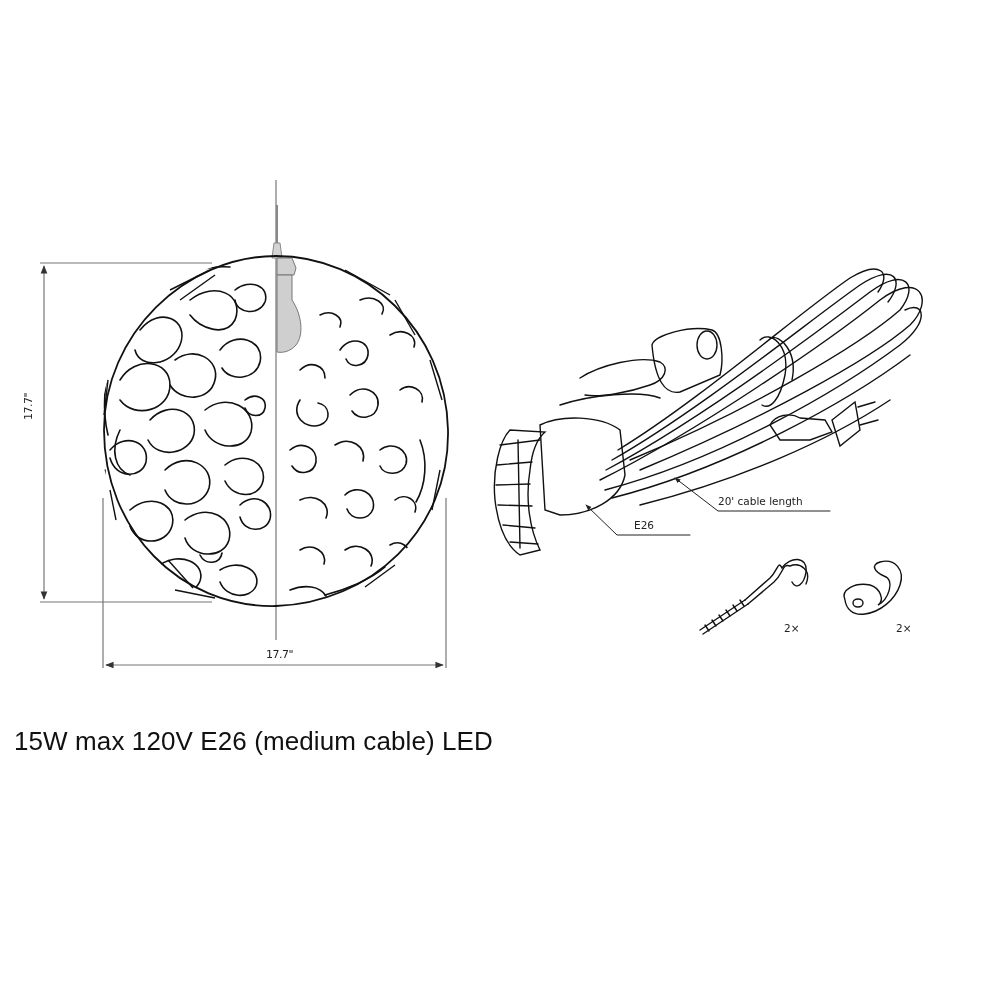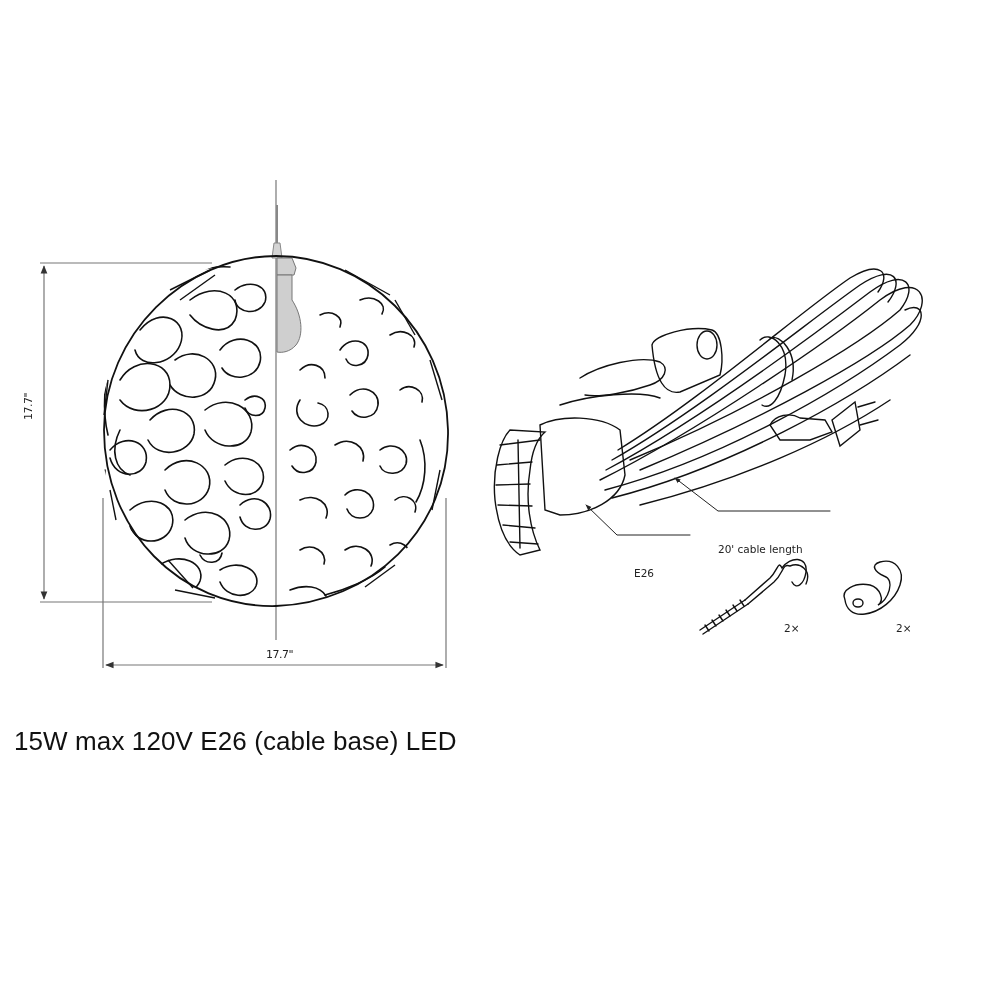--- a/index.html
+++ b/index.html
@@ -1,21 +1,21 @@
 <!DOCTYPE html>
 <html><head>
   <meta charset="utf-8">
   <style>
     html, body { margin: 0; padding: 0; background: #ffffff; }
     body { width: 1000px; height: 1000px; position: relative; overflow: hidden; font-family: "DejaVu Sans", sans-serif; }
     .canvas { position: absolute; left: 0; top: 0; width: 1000px; height: 1000px; }
     .dim-label { position: absolute; font-family: "DejaVu Sans", sans-serif; font-size: 11px; color: #222; letter-spacing: -0.5px; }
     .dim-vertical { left: 22px; top: 420px; transform: rotate(-90deg); transform-origin: left top; }
     .dim-horizontal { left: 266px; top: 648px; }
-    .callout { position: absolute; font-family: "DejaVu Sans", sans-serif; font-size: 10.5px; color: #222; margin-top: 48px; }
+    .callout { position: absolute; font-family: "DejaVu Sans", sans-serif; font-size: 10.5px; color: #222; }
     .callout-cable { left: 718px; top: 495px; }
     .callout-e26 { left: 634px; top: 519px; }
     .qty { position: absolute; font-family: "DejaVu Sans", sans-serif; font-size: 10.5px; color: #222; }
     .qty-hook { left: 784px; top: 622px; }
     .qty-clip { left: 896px; top: 622px; }
     .spec { position: absolute; left: 14px; top: 726px; font-family: "Liberation Sans", sans-serif; font-size: 26px; color: #111; letter-spacing: 0.1px; }
   </style>
 </head>
 <body>
 
@@ -170,13 +170,13 @@
     <ellipse cx="858" cy="603" rx="5" ry="4"></ellipse>
   </g>
 </svg>
 
 <div class="dim-label dim-vertical">17.7"</div>
 <div class="dim-label dim-horizontal">17.7"</div>
 <div class="callout callout-cable">20' cable length</div>
 <div class="callout callout-e26">E26</div>
 <div class="qty qty-hook">2×</div>
 <div class="qty qty-clip">2×</div>
-<div class="spec">15W max 120V E26 (cable base) LED</div>
+<div class="spec">15W max 120V E26 (medium cable) LED</div>
 
 </body></html>

